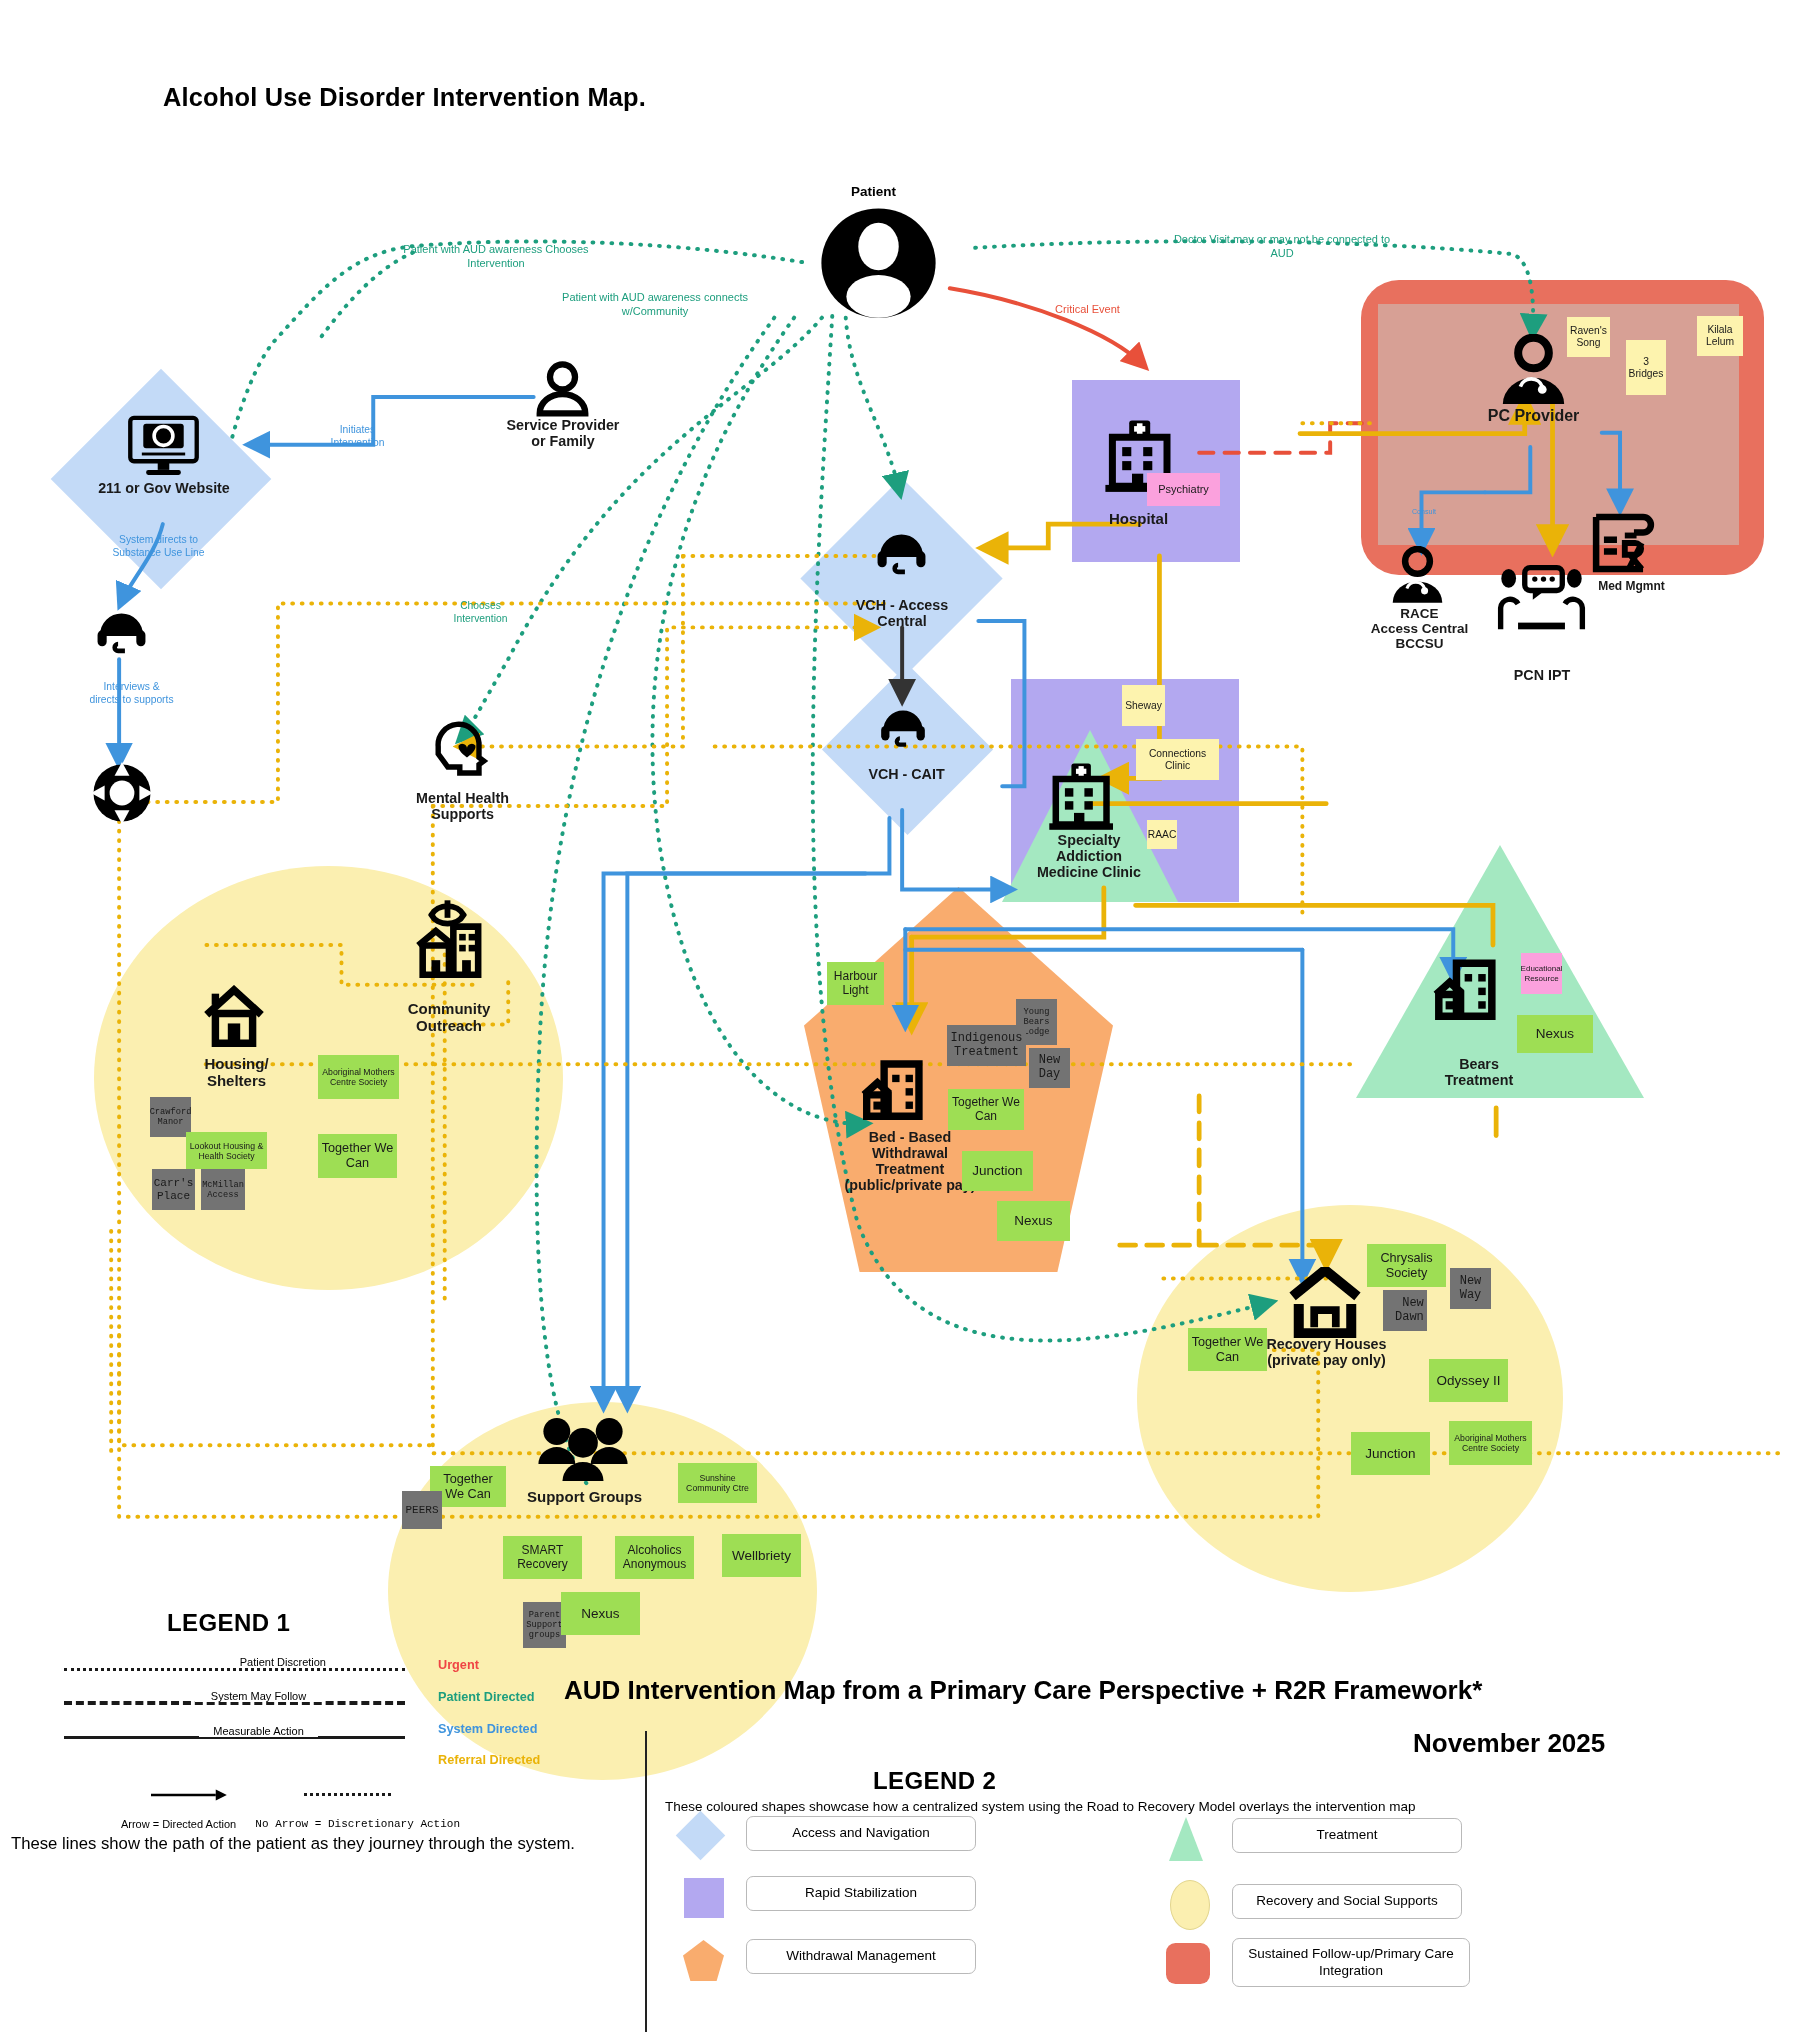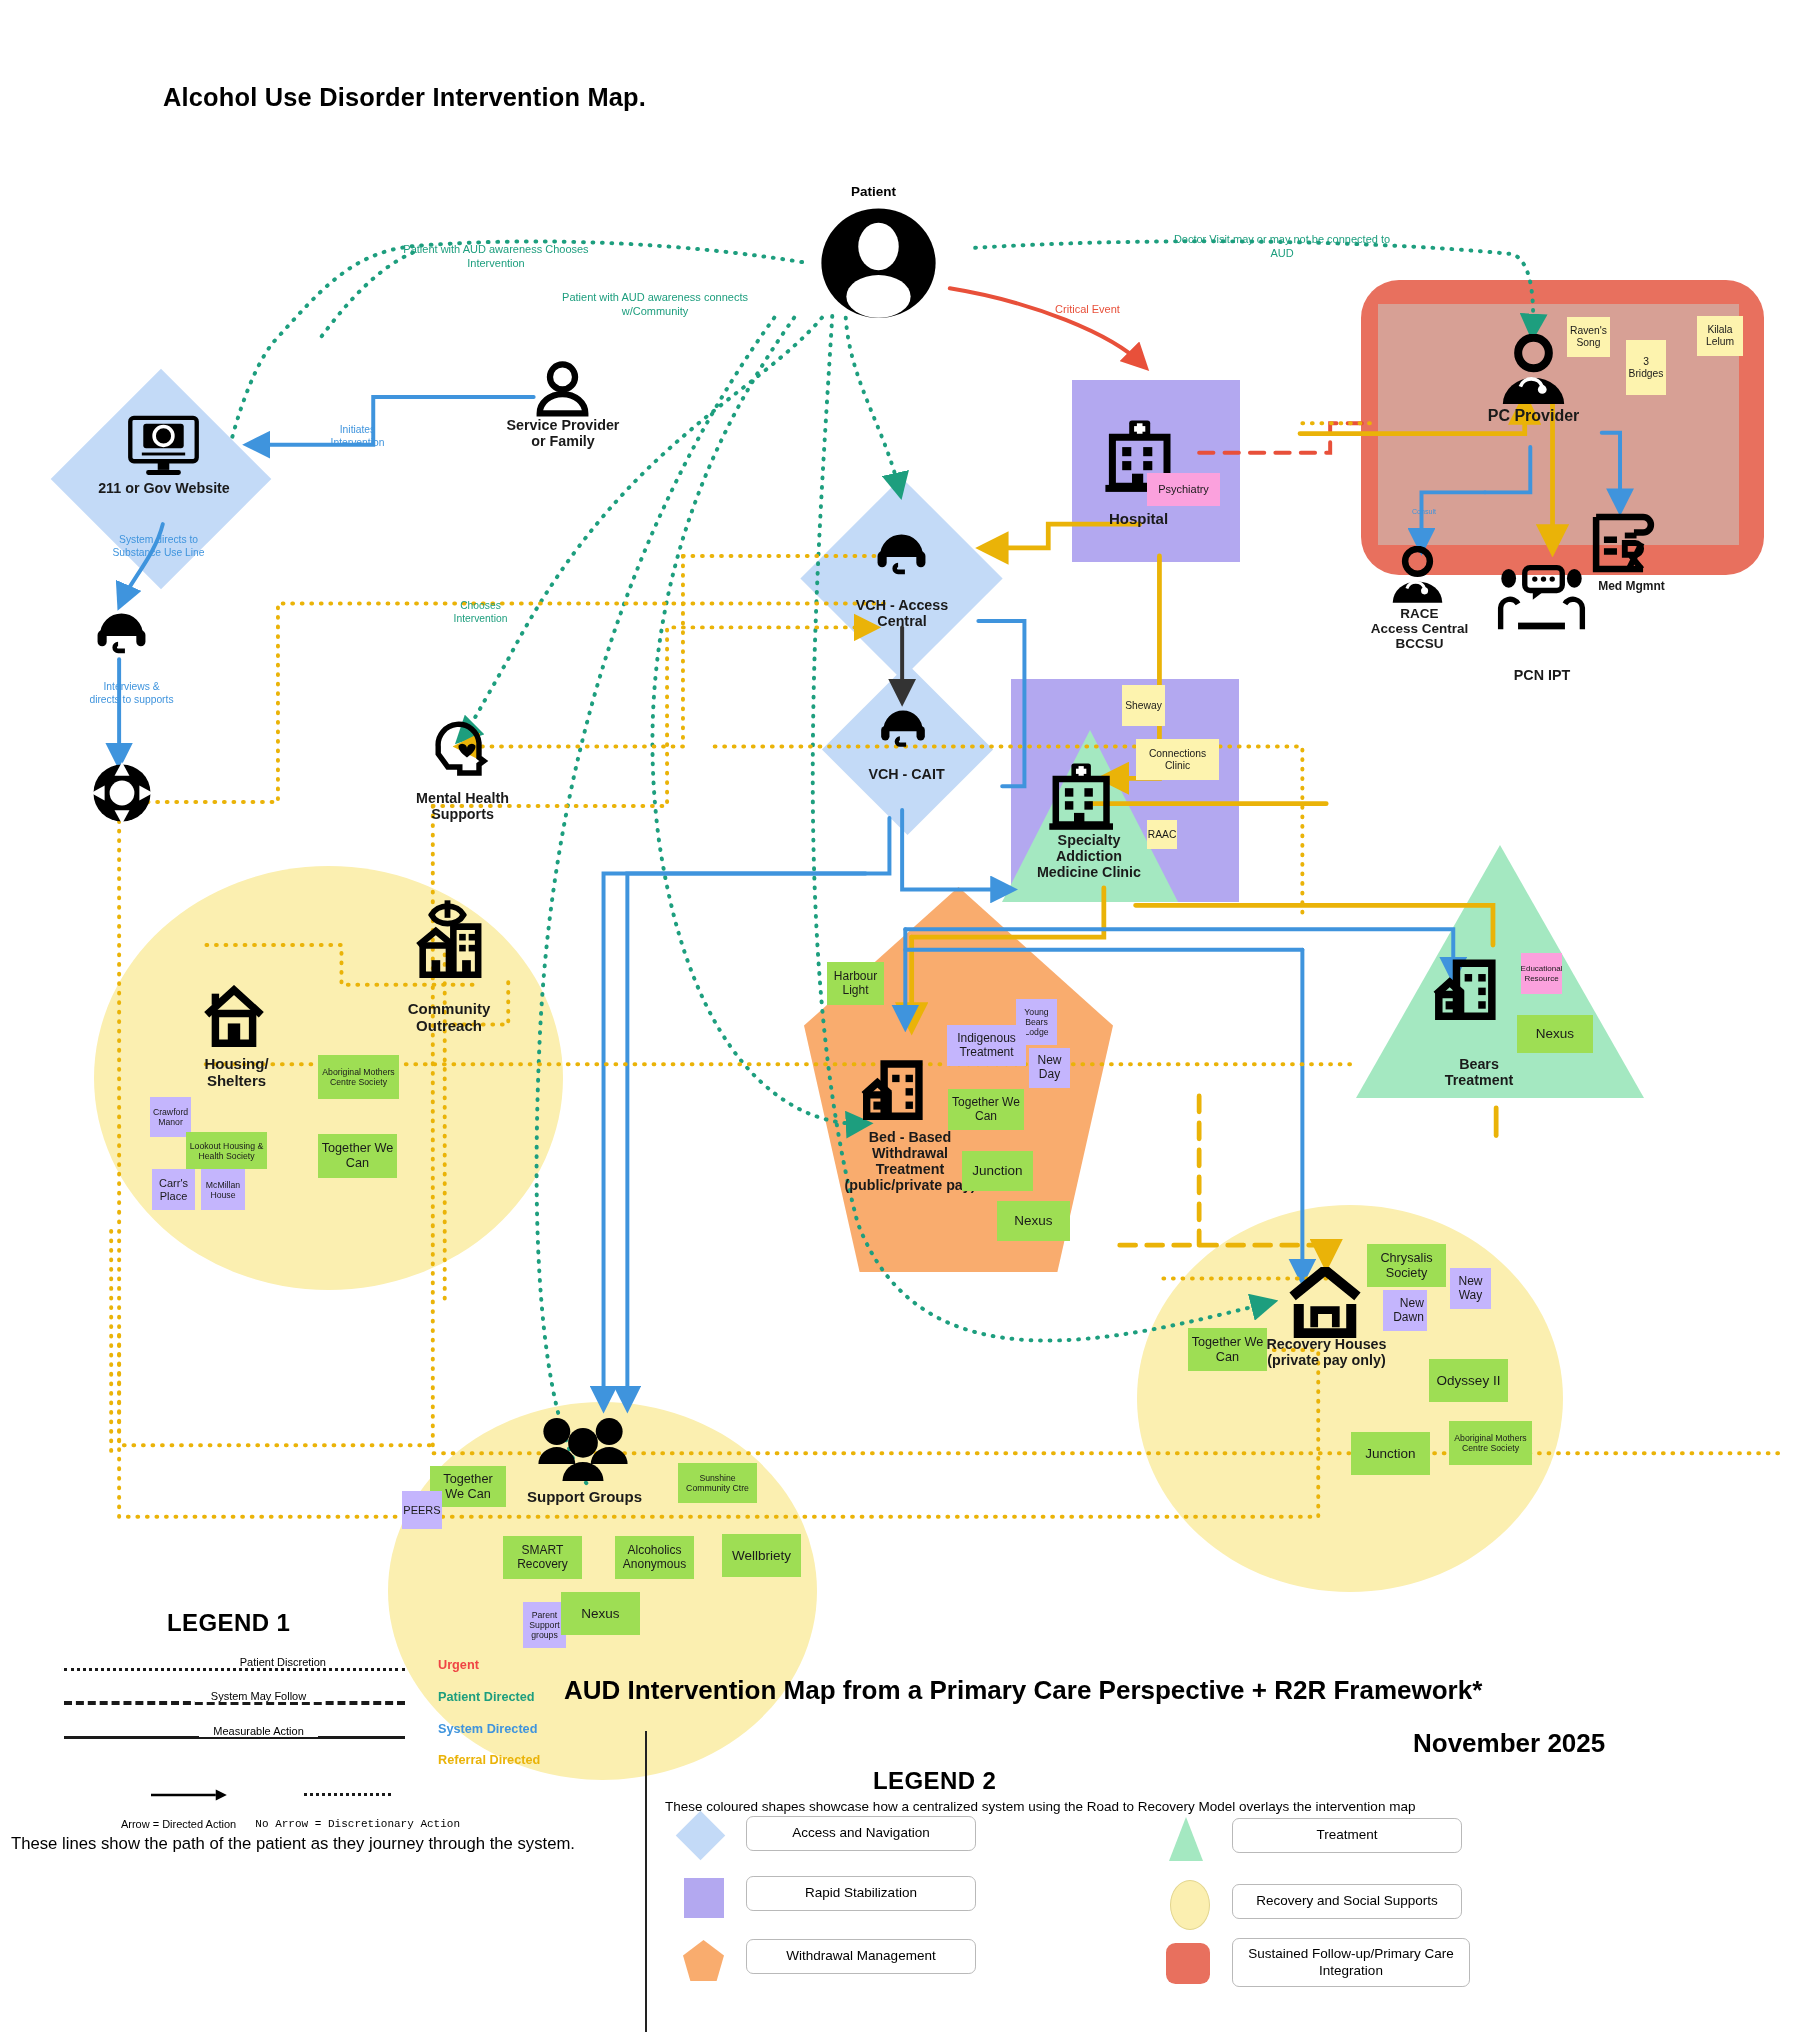--- a/index.html
+++ b/index.html
@@ -14,21 +14,21 @@
   .edge-label{text-align:center;line-height:1.25;font-weight:400;}
   .teal{color:#1d9e7e;}
   .blue{color:#3f94dd;}
   .red{color:#e8503a;}
 
   
   .tag{position:absolute;display:flex;align-items:center;justify-content:center;
        text-align:center;line-height:1.15;box-sizing:border-box;padding:2.4px 3.2px;
        font-family:"Liberation Sans", sans-serif;color:#1a1a1a;}
   .tag.green{background:#9ede54;}
-  .tag.bluet{background:#c4b5fd;}
+  .tag.bluet{background:#737373;font-family:Liberation Mono, monospace;}
   .tag.yellowt{background:#fdf3ae;}
   .tag.pinkt{background:#fba1dd;}
 
   
   .r2r{position:absolute;}
   .diamond{background:#c3daf7;transform:rotate(45deg);}
   .rect-purple{background:#b3a8f0;}
   .round-red{background:#e8705e;border-radius:38px;}
   .inner-red{background:#d7a095;}
   .ellipse-yellow{background:#fbefb0;border-radius:50%;}
@@ -343,21 +343,21 @@
     <path d="M6 48 L50 8 L94 48" fill="none" stroke="#000" stroke-width="12"></path>
     <rect x="14" y="14" width="12" height="18" fill="#000"></rect>
     <path d="M20 46 h60 v48 h-60 z" fill="none" stroke="#000" stroke-width="12"></path>
     <rect x="40" y="62" width="20" height="32" fill="#000"></rect>
   </svg>
   <div class="abs node-label" style="left:184px;top:1056px;width:105px;font-size:15px;white-space:pre-line;">Housing/
 Shelters</div>
   <div class="tag bluet" style="left:141px;top:1097px;width:41px;height:40px;font-size:8.7px;margin-left:9px;">Crawford Manor</div>
   <div class="tag green" style="left:186px;top:1132px;width:81px;height:37px;font-size:8.7px;">Lookout Housing &amp; Health Society</div>
   <div class="tag bluet" style="left:152px;top:1169px;width:43px;height:41px;font-size:11px;">Carr's Place</div>
-  <div class="tag bluet" style="left:201px;top:1169px;width:44px;height:41px;font-size:8.7px;">McMillan House</div>
+  <div class="tag bluet" style="left:201px;top:1169px;width:44px;height:41px;font-size:8.7px;">McMillan Access</div>
 
   <svg class="abs" style="left:411px;top:897px;" width="73" height="84" viewBox="0 0 100 114">
     <path d="M28 24 a24 20 0 0 1 44 0 a24 20 0 0 1 -44 0 z" fill="none" stroke="#000" stroke-width="8"></path>
     <path d="M50 4 v24" fill="none" stroke="#000" stroke-width="8"></path>
     <path d="M58 40 h34 v66 h-34 z" fill="none" stroke="#000" stroke-width="9"></path>
     <rect x="66" y="50" width="9" height="9" fill="#000"></rect>
     <rect x="79" y="50" width="9" height="9" fill="#000"></rect>
     <rect x="66" y="65" width="9" height="9" fill="#000"></rect>
     <rect x="79" y="65" width="9" height="9" fill="#000"></rect>
     <rect x="70" y="86" width="12" height="20" fill="#000"></rect>

